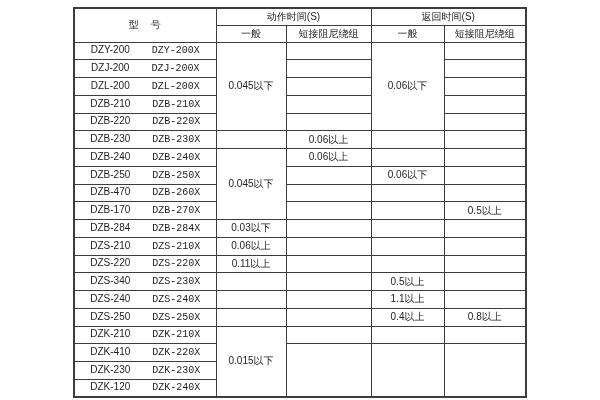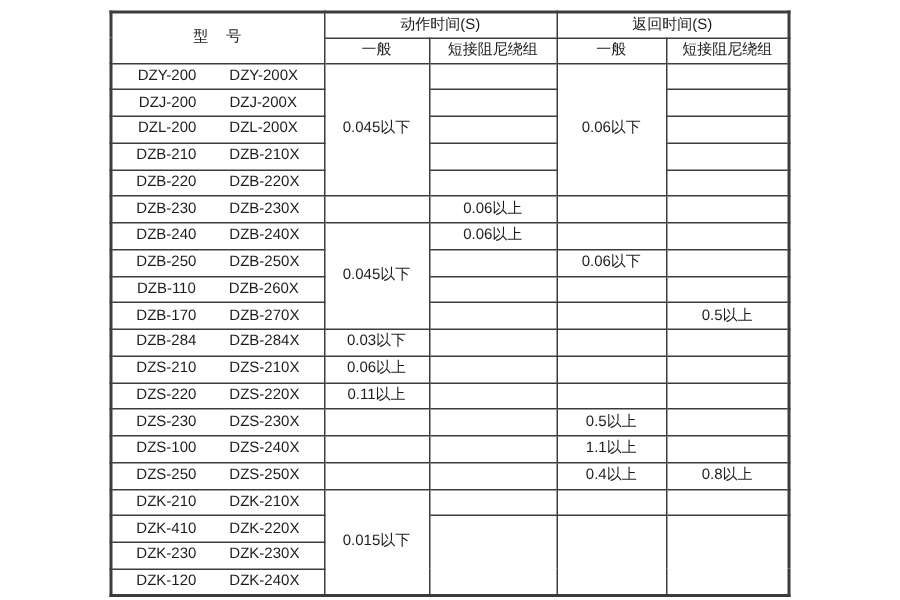--- a/index.html
+++ b/index.html
@@ -46,20 +46,21 @@
   tbody tr { height: 17.75px; }
   td.model-cell {
     padding: 0 4px;
   }
   td.model-cell span {
     display: inline-block;
     text-align: right;
   }
   td.model-cell span + span {
     margin-left: 22px;
+    font-family: Liberation Mono, monospace;
   }
   th.hdr-model {
     letter-spacing: 1px;
   }
 </style>
 </head>
 <body>
 
 <div class="page">
   <table class="spec-table">
@@ -125,21 +126,21 @@
           <td class="value-cell"></td>
           <td class="value-cell"></td>
         </tr>
         <tr>
           <td class="model-cell"><span>DZB-250</span><span>DZB-250X</span></td>
           <td class="value-cell"></td>
           <td class="value-cell">0.06以下</td>
           <td class="value-cell"></td>
         </tr>
         <tr>
-          <td class="model-cell"><span>DZB-110</span><span>DZB-260X</span></td>
+          <td class="model-cell"><span>DZB-470</span><span>DZB-260X</span></td>
           <td class="value-cell"></td>
           <td class="value-cell"></td>
           <td class="value-cell"></td>
         </tr>
         <tr>
           <td class="model-cell"><span>DZB-170</span><span>DZB-270X</span></td>
           <td class="value-cell"></td>
           <td class="value-cell"></td>
           <td class="value-cell">0.5以上</td>
         </tr>
@@ -158,28 +159,28 @@
           <td class="value-cell"></td>
         </tr>
         <tr>
           <td class="model-cell"><span>DZS-220</span><span>DZS-220X</span></td>
           <td class="value-cell">0.11以上</td>
           <td class="value-cell"></td>
           <td class="value-cell"></td>
           <td class="value-cell"></td>
         </tr>
         <tr>
-          <td class="model-cell"><span>DZS-230</span><span>DZS-230X</span></td>
+          <td class="model-cell"><span>DZS-340</span><span>DZS-230X</span></td>
           <td class="value-cell"></td>
           <td class="value-cell"></td>
           <td class="value-cell">0.5以上</td>
           <td class="value-cell"></td>
         </tr>
         <tr>
-          <td class="model-cell"><span>DZS-100</span><span>DZS-240X</span></td>
+          <td class="model-cell"><span>DZS-240</span><span>DZS-240X</span></td>
           <td class="value-cell"></td>
           <td class="value-cell"></td>
           <td class="value-cell">1.1以上</td>
           <td class="value-cell"></td>
         </tr>
         <tr>
           <td class="model-cell"><span>DZS-250</span><span>DZS-250X</span></td>
           <td class="value-cell"></td>
           <td class="value-cell"></td>
           <td class="value-cell">0.4以上</td>

